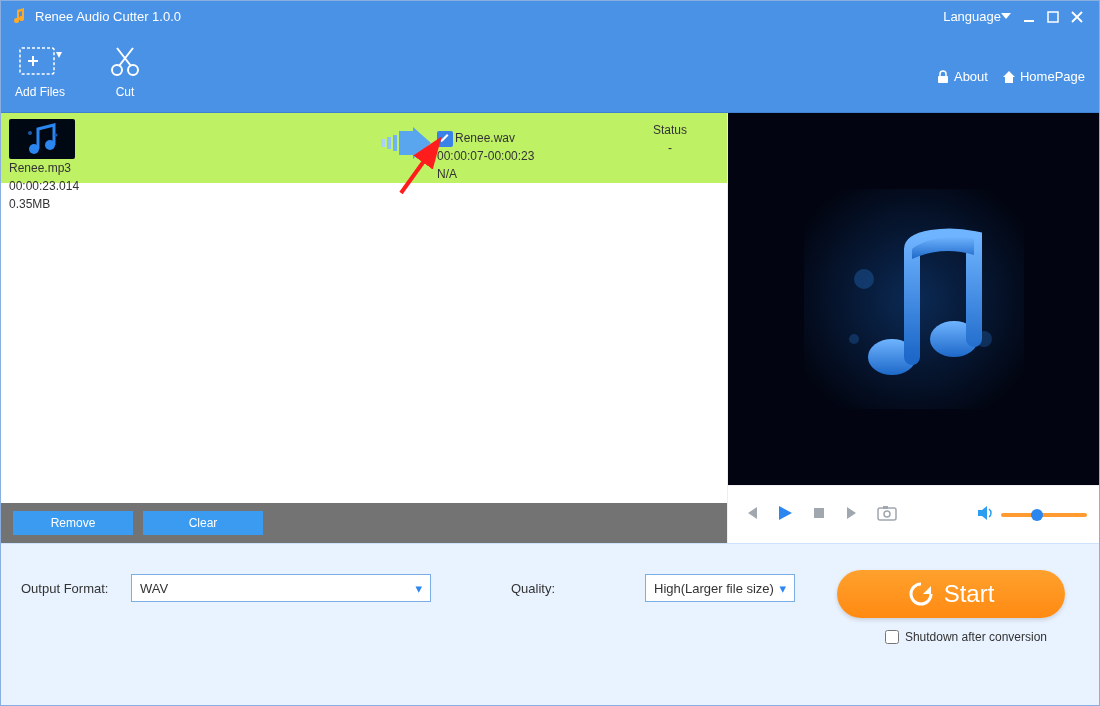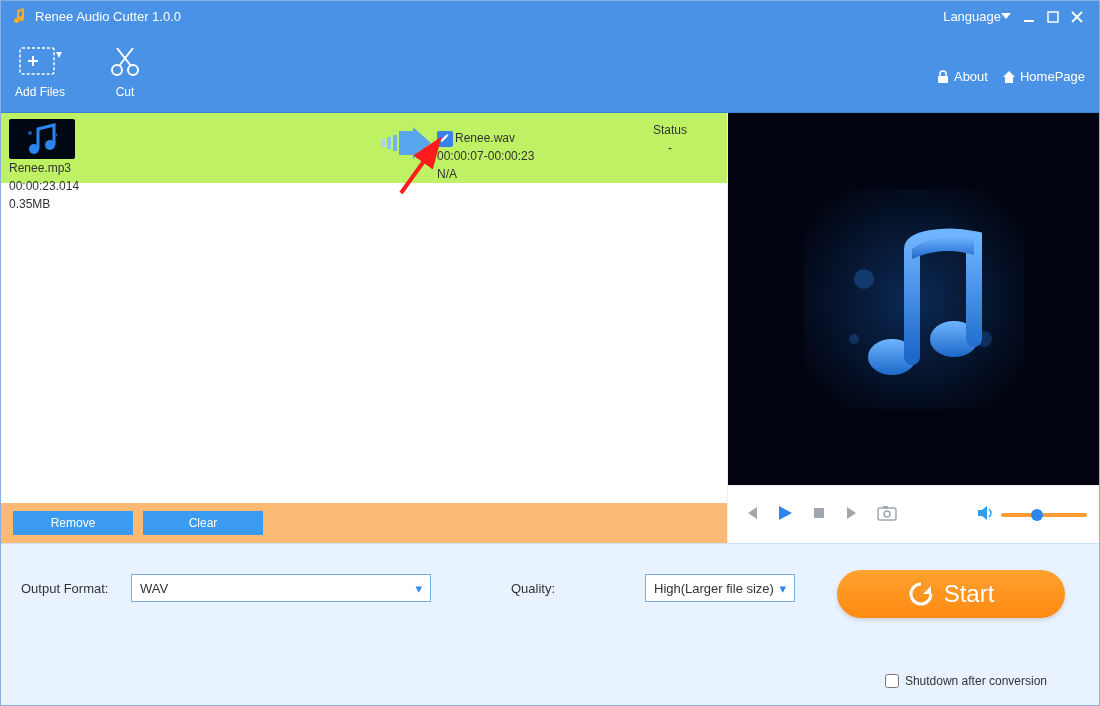--- a/index.html
+++ b/index.html
@@ -32,21 +32,21 @@
     font-size:12px; color:#333; position:relative;flex-direction:column;
   }
   .thumb { width:66px; height:56px; background:#000814; border-radius:2px; display:flex; align-items:center; justify-content:center; margin-right:10px;}
   .srcmeta { line-height:18px; }
   .arrow { position:absolute; left:380px; top:14px; width:50px; height:32px; display:flex; align-items:center;}
   .outmeta { position:absolute; left:436px; top:16px; line-height:18px; }
   .editicon{ display:inline-block; width:16px;height:16px; background:#3a82e8; color:#fff; font-size:10px; text-align:center; border-radius:2px; vertical-align:middle; margin-right:2px;}
   .statuscol{ position:absolute; right:40px; top:8px; text-align:center; font-size:12px; line-height:18px;}
   .red-arrow { position:absolute; left:392px; top:24px; pointer-events:none; }
   .listfill { flex:1; background:#fff; }
-  .listbtns { display:flex; gap:10px; padding:8px 12px 8px 12px; background:#fdba74; }
+  .listbtns { display:flex; gap:10px; padding:8px 12px 8px 12px; background:#737373; }
   .pillbtn { width:120px; height:24px; line-height:22px; background:#3a9bf0; color:#fff; border:1px solid #3a9bf0;
     border-radius:0; font-size:12px; text-align:center; cursor:pointer;}
   
   .preview { width:372px; background:#000000; position:relative; border-left:1px solid #eee;}
   .preview-inner { width:100%; height:372px; background:#020511; display:flex; align-items:center; justify-content:center; }
   .player { height:58px; background:#fff; width:100%; position:absolute; bottom:0; left:0;
     display:flex; align-items:center; gap:12px; padding:0 12px; border-top:1px solid #f0f0f0;}
   .pbtn { cursor:pointer; color:#a0a7ae; width:22px; text-align:center;}
   .pbtn.play { color:#2b86f0; }
   .vol { display:flex; align-items:center; gap:6px; margin-left:auto;}
@@ -67,21 +67,21 @@
   .dropcaret { color:#2b86f0; }
   .quality-wrap { display:flex; align-items:center; gap:24px; margin-left:80px;}
   .folderinput { flex:0 0 494px; height:28px; border:1px solid #7aaee5; background:#fff; padding:0 6px;}
   .iconbtn { width:28px;height:28px; background:#3a9bf0; border-radius:4px; margin-left:4px; cursor:pointer; display:flex;align-items:center;justify-content:center; color:#fff; font-size:16px;}
   .startbtn {
     position:absolute; right:34px; top:26px; width:228px; height:48px; border-radius:24px;
     background: linear-gradient(#ffa12e,#ff8a12); color:#fff; font-size:24px; font-weight:500;
     display:flex; align-items:center; justify-content:center; gap:10px; cursor:pointer;
     box-shadow: 0 2px 4px rgba(0,0,0,.15);
   }
-  .shutdown { position:absolute; right:52px; top:86px; font-size:12px; color:#333; display:flex; align-items:center; gap:6px;margin-top:44px;}
+  .shutdown { position:absolute; right:52px; top:86px; font-size:12px; color:#333; display:flex; align-items:center; gap:6px;}
   .shutdown input{ width:14px;height:14px;}
 </style>
 </head>
 <body>
 
 <div class="titlebar">
   <span class="logo">
     <svg width="16" height="16" viewBox="0 0 16 16">
         <path d="M6 2 L13 0 L13 10 A2.5 2.5 0 1 1 11 8 L11 3 L8 4 L8 12 A2.5 2.5 0 1 1 6 10 Z" fill="#ffa927"></path>
       </svg>

